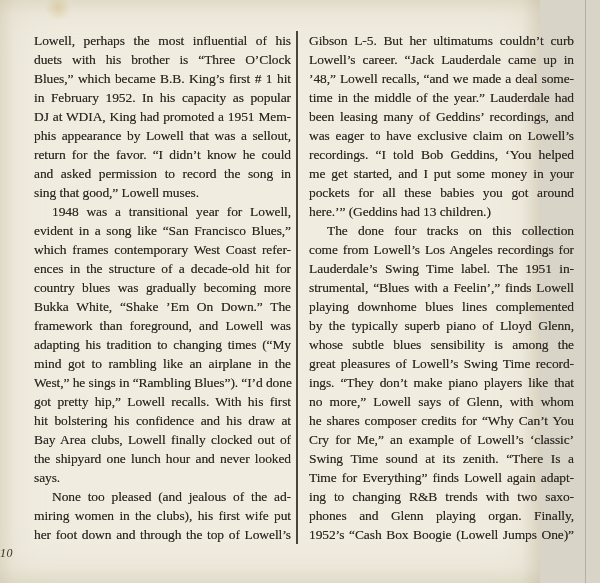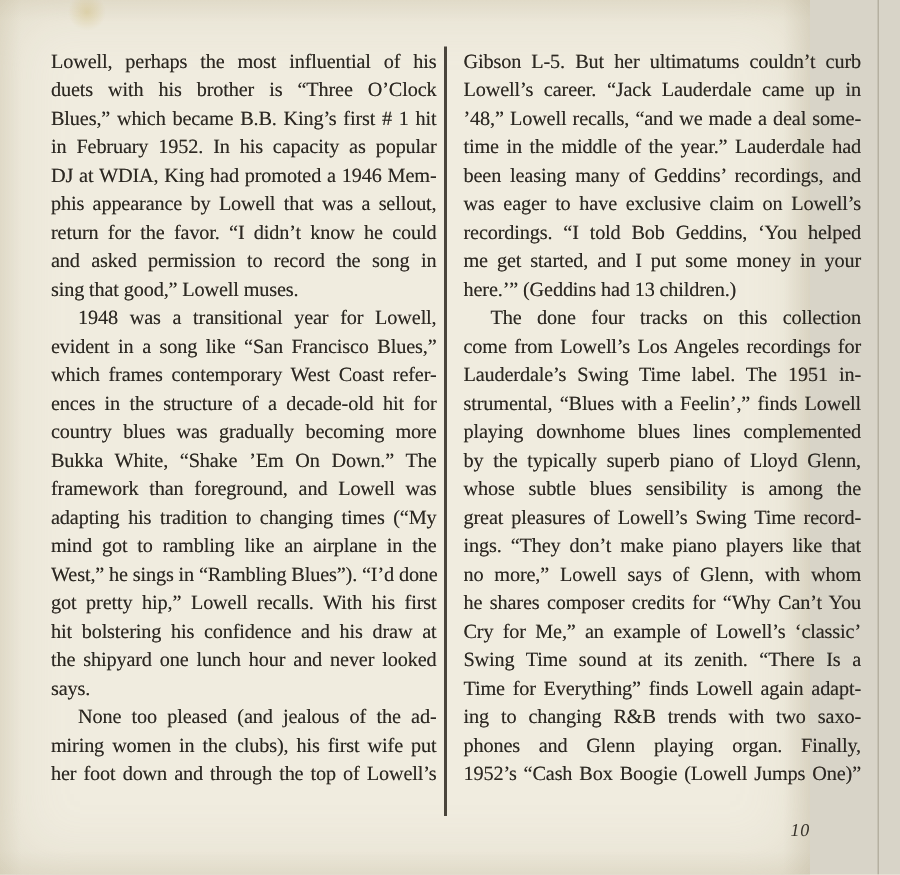--- a/index.html
+++ b/index.html
@@ -54,71 +54,73 @@
   .divider {
     position: absolute;
     left: 296px; top: 31px;
     width: 1.5px; height: 513px;
     background: #4a453c;
   }
   .page-number {
     position: absolute;
     left: 0; right: 0;
     top: 546px;
-    text-align: right;
+    text-align: left;
     font-style: italic;
     font-size: 12px;
     letter-spacing: 0.5px;
     color: #37332b;
   }
 </style>
 </head>
 <body>
 
 <div class="scan-page">
   <div class="column left">
       <div class="line">Lowell, perhaps the most influential of his</div>
       <div class="line">duets with his brother is “Three O’Clock</div>
       <div class="line">Blues,” which became B.B. King’s first # 1 hit</div>
       <div class="line">in February 1952. In his capacity as popular</div>
-      <div class="line">DJ at WDIA, King had promoted a 1946 Mem-</div>
+      <div class="line">DJ at WDIA, King had promoted a 1951 Mem-</div>
       <div class="line">phis appearance by Lowell that was a sellout,</div>
       <div class="line">return for the favor. “I didn’t know he could</div>
       <div class="line">and asked permission to record the song in</div>
       <div class="line flush">sing that good,” Lowell muses.</div>
       <div class="line indent">1948 was a transitional year for Lowell,</div>
       <div class="line">evident in a song like “San Francisco Blues,”</div>
       <div class="line">which frames contemporary West Coast refer-</div>
       <div class="line">ences in the structure of a decade-old hit for</div>
       <div class="line">country blues was gradually becoming more</div>
       <div class="line">Bukka White, “Shake ’Em On Down.” The</div>
       <div class="line">framework than foreground, and Lowell was</div>
       <div class="line">adapting his tradition to changing times (“My</div>
       <div class="line">mind got to rambling like an airplane in the</div>
       <div class="line">West,” he sings in “Rambling Blues”). “I’d done</div>
       <div class="line">got pretty hip,” Lowell recalls. With his first</div>
       <div class="line">hit bolstering his confidence and his draw at</div>
+      <div class="line">Bay Area clubs, Lowell finally clocked out of</div>
       <div class="line">the shipyard one lunch hour and never looked</div>
       <div class="line flush">says.</div>
       <div class="line indent">None too pleased (and jealous of the ad-</div>
       <div class="line">miring women in the clubs), his first wife put</div>
       <div class="line">her foot down and through the top of Lowell’s</div>
     </div>
 
   <div class="divider"></div>
 
   <div class="column right">
       <div class="line">Gibson L-5. But her ultimatums couldn’t curb</div>
       <div class="line">Lowell’s career. “Jack Lauderdale came up in</div>
       <div class="line">’48,” Lowell recalls, “and we made a deal some-</div>
       <div class="line">time in the middle of the year.” Lauderdale had</div>
       <div class="line">been leasing many of Geddins’ recordings, and</div>
       <div class="line">was eager to have exclusive claim on Lowell’s</div>
       <div class="line">recordings. “I told Bob Geddins, ‘You helped</div>
       <div class="line">me get started, and I put some money in your</div>
+      <div class="line">pockets for all these babies you got around</div>
       <div class="line flush">here.’” (Geddins had 13 children.)</div>
       <div class="line indent">The done four tracks on this collection</div>
       <div class="line">come from Lowell’s Los Angeles recordings for</div>
       <div class="line">Lauderdale’s Swing Time label. The 1951 in-</div>
       <div class="line">strumental, “Blues with a Feelin’,” finds Lowell</div>
       <div class="line">playing downhome blues lines complemented</div>
       <div class="line">by the typically superb piano of Lloyd Glenn,</div>
       <div class="line">whose subtle blues sensibility is among the</div>
       <div class="line">great pleasures of Lowell’s Swing Time record-</div>
       <div class="line">ings. “They don’t make piano players like that</div>

